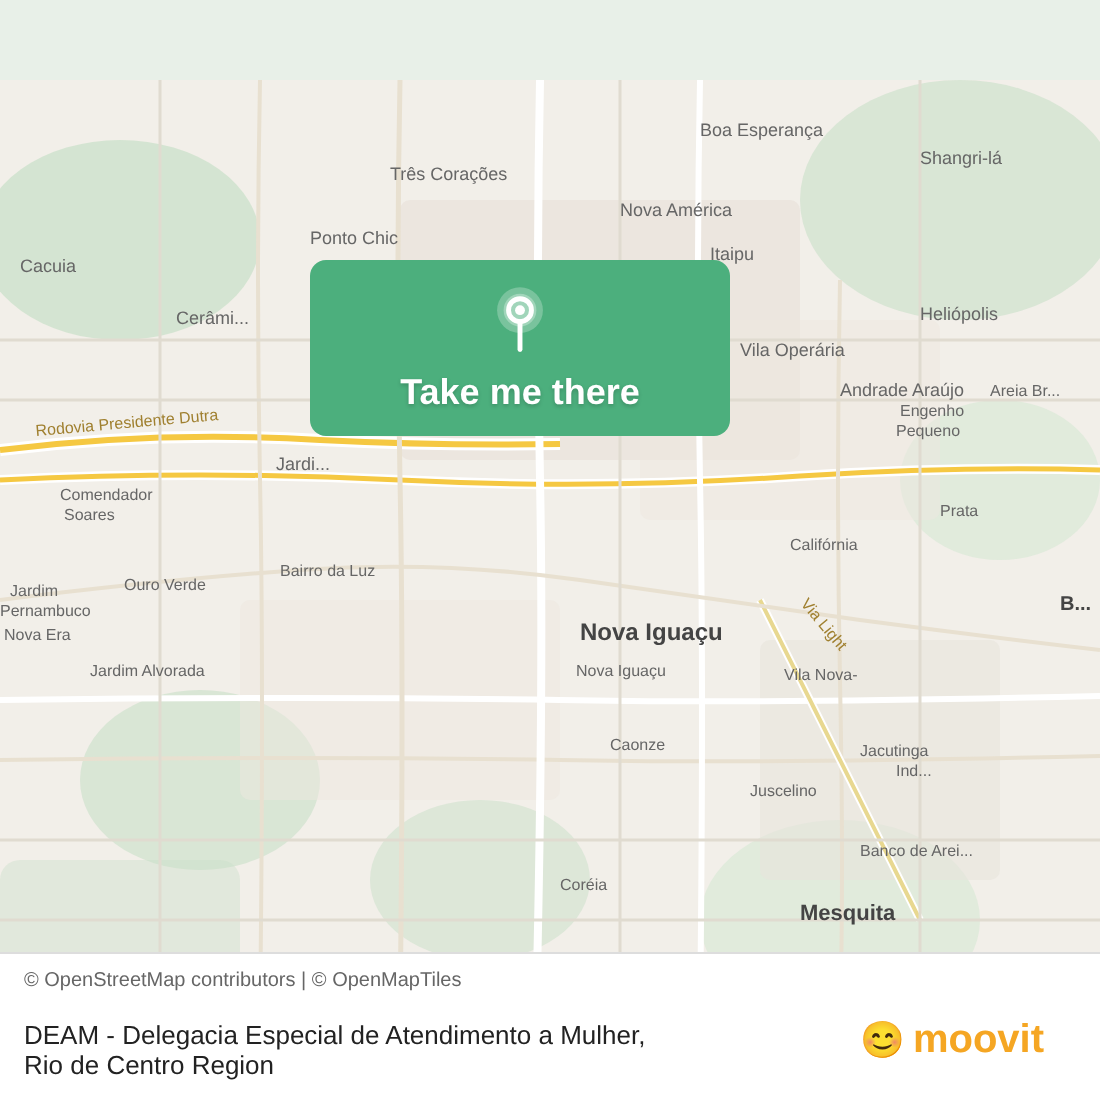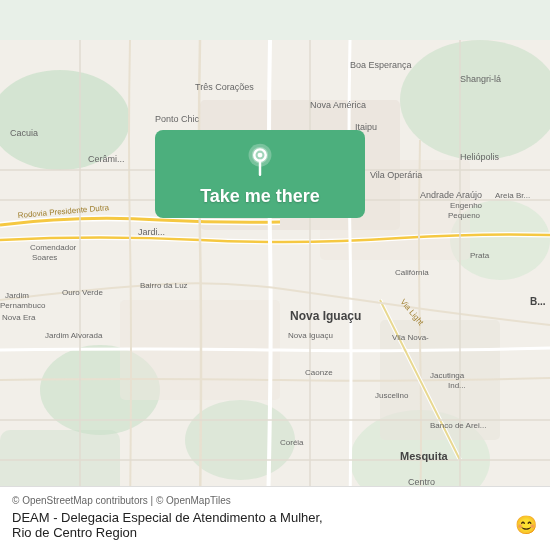--- a/index.html
+++ b/index.html
@@ -59,21 +59,21 @@
       text-shadow: 0 1px 2px rgba(0,0,0,0.2);
     }
 
     
     #bottom-bar {
       position: absolute;
       bottom: 0;
       left: 0;
       width: 100%;
       background: #fff;
-      padding: 8px 12px 10px 12px;
+      padding: 8px 28px 10px 12px;
       border-top: 1px solid #ddd;
       z-index: 20;
     }
 
     #attribution {
       font-size: 10px;
       color: #666;
       margin-bottom: 4px;
     }
 
@@ -81,20 +81,21 @@
       display: flex;
       align-items: center;
       justify-content: space-between;
     }
 
     #location-text {
       font-size: 13px;
       color: #222;
       font-weight: 500;
       flex: 1;
+      margin-top: 10px;
     }
 
     #moovit-logo {
       display: flex;
       align-items: center;
       gap: 4px;
     }
 
     #moovit-emoji {
       font-size: 18px;
@@ -224,17 +225,18 @@
   <div id="bottom-bar">
     <div id="attribution">© OpenStreetMap contributors | © OpenMapTiles</div>
     <div id="location-info">
       <div id="location-text">
         <span>DEAM - Delegacia Especial de Atendimento a Mulher,</span>
         <br>
         <span>Rio de Centro Region</span>
       </div>
       <div id="moovit-logo">
         <span id="moovit-emoji">😊</span>
+        <span id="moovit-text">moovit</span>
       </div>
     </div>
   </div>
 
 </div>
 
 </body></html>

